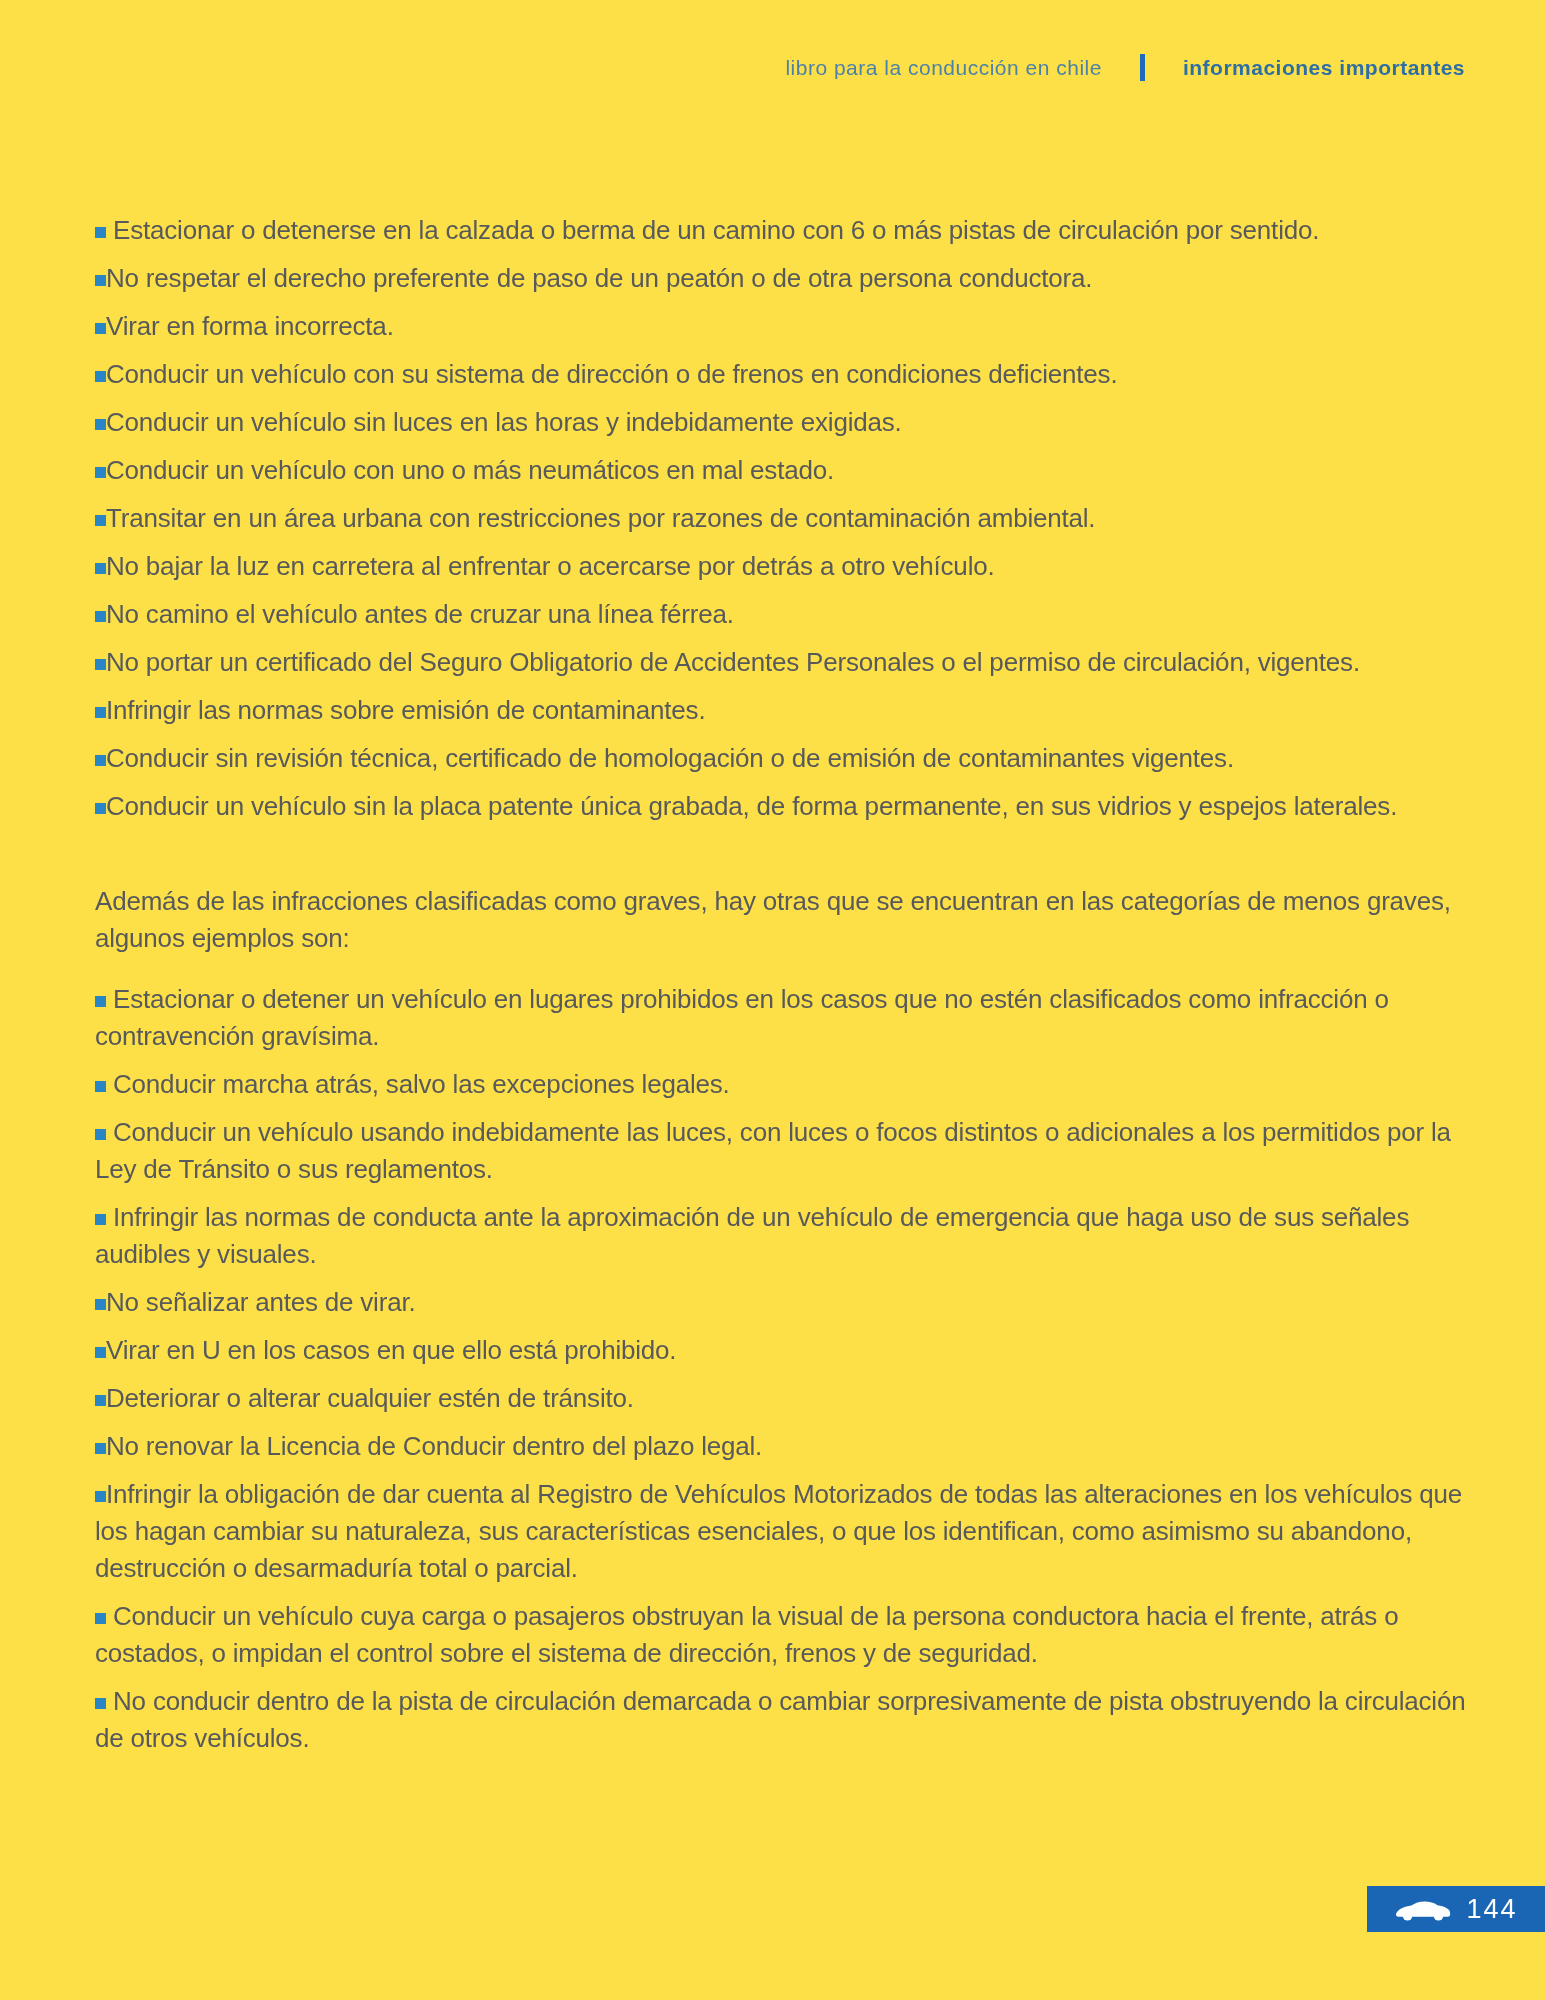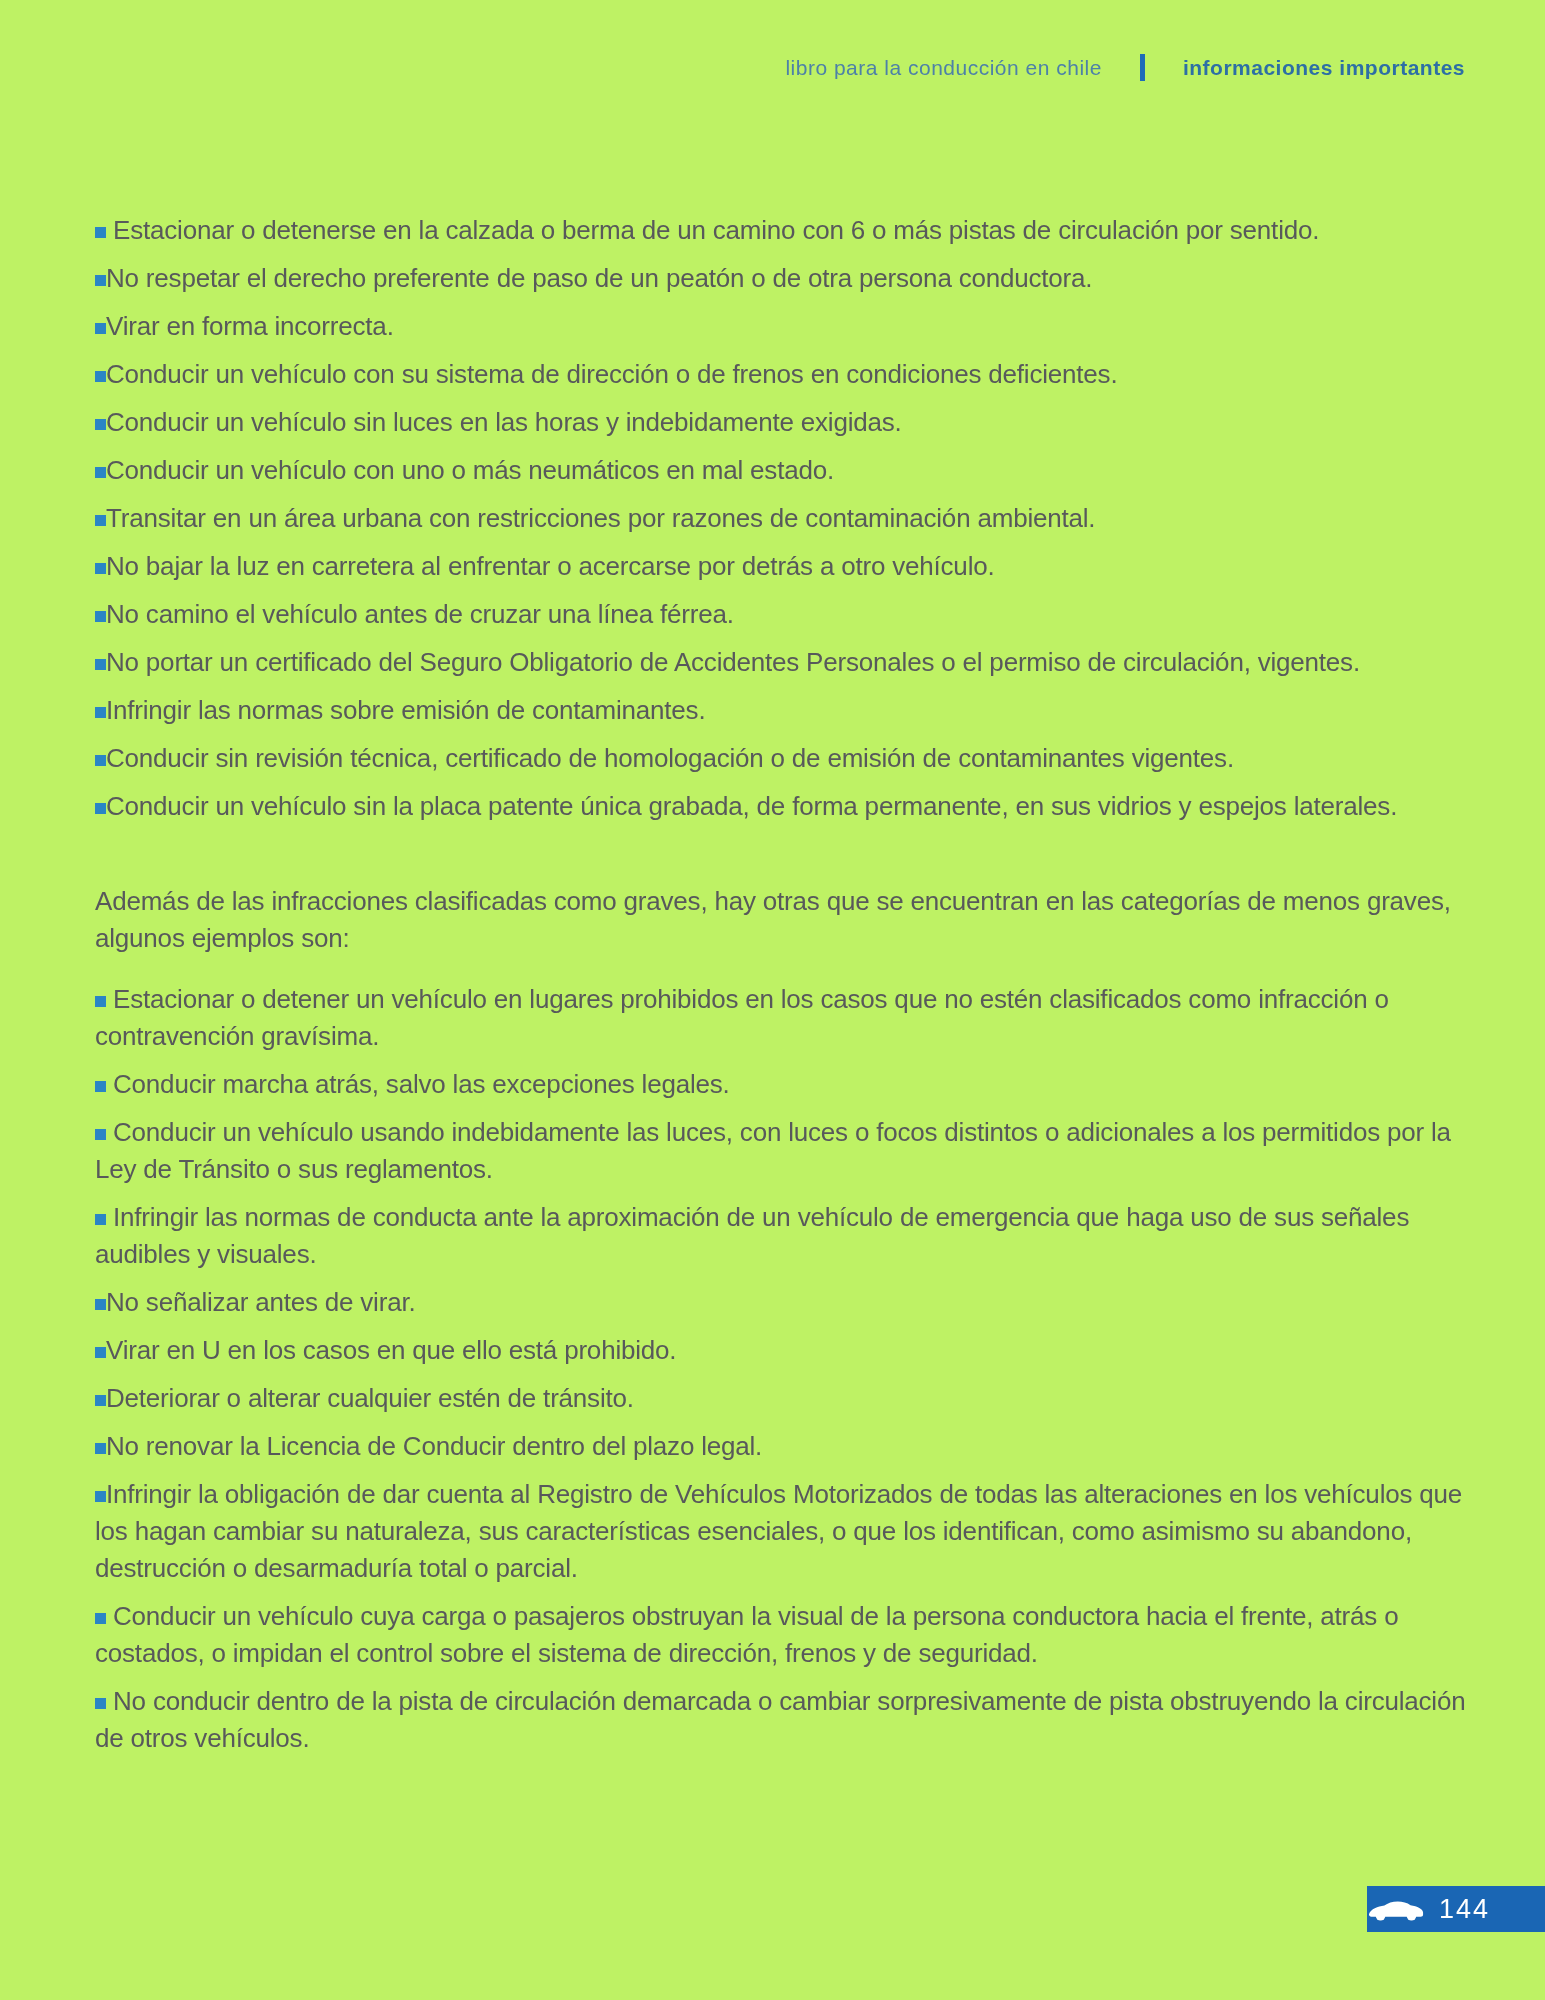--- a/index.html
+++ b/index.html
@@ -1,19 +1,19 @@
 <!DOCTYPE html>
 <html style="--header_left_blue: #4d81a8; --header_right_blue: #2d6fa5; --separator_blue: #1e6cb8; --bullet_blue: #2a85c5; --text_gray: #58595b; --footer_blue: #1a66b4;"><head>
 <meta charset="utf-8">
 <style>
   html,body { margin:0; padding:0; background:#ffffff; }
   .page {
     position:relative;
     width:1545px; height:2000px;
-    background:#bef264;
+    background:#fde047;
     font-family:"Liberation Sans", sans-serif;
     overflow:hidden;
   }
   
   .header {
     position:absolute; top:54px; right:80px;
     display:flex; align-items:center; gap:38px;
     font-size:21px; letter-spacing:0.5px;
   }
   .header .book-title   { color:var(--header_left_blue,#4d81a8); }
@@ -35,21 +35,21 @@
     width:11px; height:11px;
     background:var(--bullet_blue,#2a85c5);
     vertical-align:1px;
   }
   .intro-para { margin:58px 0 24px 0; }
   
   .page-badge {
     position:absolute; right:0; top:1886px;
     width:178px; height:46px;
     background:var(--footer_blue,#1a66b4);
-    display:flex; align-items:center; gap:14px;
+    display:flex; align-items:center; justify-content:center; gap:14px;
     color:#ffffff;
   }
   .page-badge svg { display:block; }
   .page-number {
     font-size:27px; letter-spacing:2px; font-weight:300; color:#ffffff;
   }
 </style>
 </head>
 <body>
 

